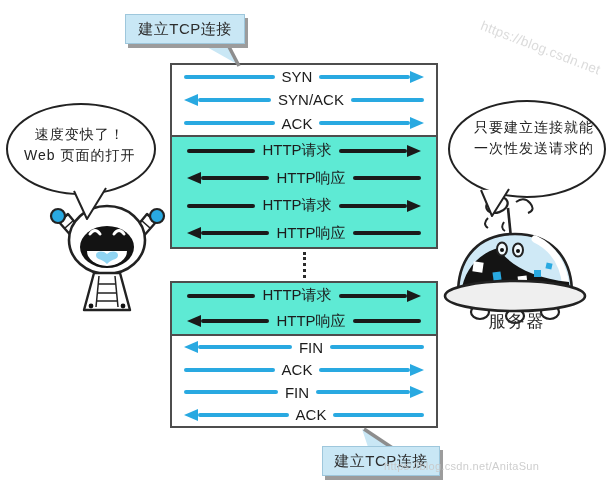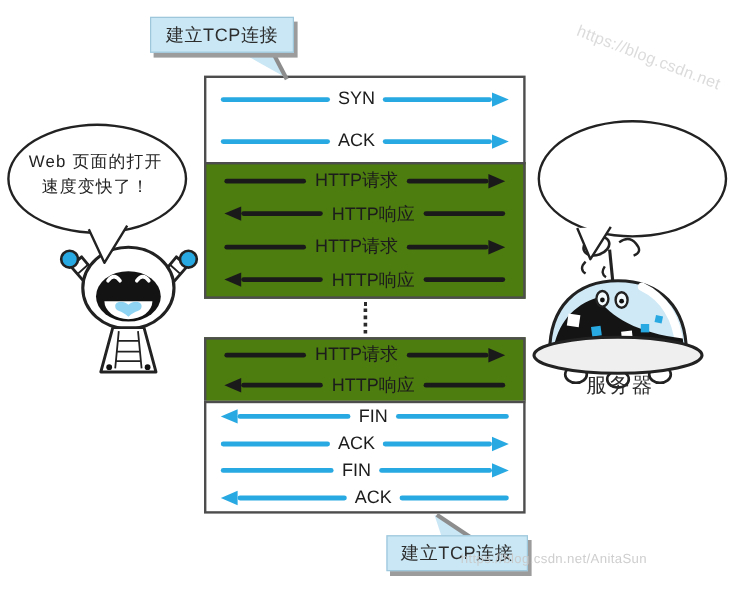--- a/index.html
+++ b/index.html
@@ -3,21 +3,21 @@
 <meta charset="utf-8">
 <style>
   html,body{margin:0;padding:0;background:#fff;}
   #stage{
     position:relative;width:611px;height:494px;background:#fff;overflow:hidden;
     font-family:"Liberation Sans","DejaVu Sans",sans-serif;color:#222;
   }
   
   .sequence{position:absolute;left:170px;top:63px;width:268px;}
   .sec{border:2px solid #4d4d4d;display:flex;flex-direction:column;box-sizing:border-box;background:#fff;}
-  .sec.blue{background:#4d7c0f;}
+  .sec.blue{background:#5eead4;}
   .sec + .sec{margin-top:-2px;}
   .row{display:flex;align-items:center;flex:1;padding:0 12px;}
   .sec.blue .row{padding:0 15px;}
   .seg{flex:1;height:4px;border-radius:2px;}
   .row .msg{margin:0 7px;font-size:15px;white-space:nowrap;color:#1c1c1c;}
   .head{width:0;height:0;border-top:6px solid transparent;border-bottom:6px solid transparent;flex:0 0 auto;}
   .head.r{border-left:14px solid;}
   .head.l{border-right:14px solid;}
   .dots{height:32px;display:flex;justify-content:center;align-items:center;}
   .dots span{border-left:3px dotted #2b2b2b;height:26px;display:block;}
@@ -53,20 +53,26 @@
 
   <div class="sequence">
     <div class="sec" style="height:74px">
         <div class="row">
           <span class="seg" style="background: rgb(41, 169, 225);"></span>
           <span class="msg">SYN</span>
           <span class="seg" style="background: rgb(41, 169, 225);"></span>
           <span class="head r" style="border-left-color: rgb(41, 169, 225);"></span>
         </div>
         <div class="row">
+          <span class="head l" style="border-right-color: rgb(41, 169, 225);"></span>
+          <span class="seg" style="background: rgb(41, 169, 225);"></span>
+          <span class="msg">SYN/ACK</span>
+          <span class="seg" style="background: rgb(41, 169, 225);"></span>
+        </div>
+        <div class="row">
           <span class="seg" style="background: rgb(41, 169, 225);"></span>
           <span class="msg">ACK</span>
           <span class="seg" style="background: rgb(41, 169, 225);"></span>
           <span class="head r" style="border-left-color: rgb(41, 169, 225);"></span>
         </div>
       </div>
     <div class="sec blue" style="height:114px">
         <div class="row">
           <span class="seg" style="background: rgb(26, 26, 26);"></span>
           <span class="msg">HTTP请求</span>
@@ -132,22 +138,22 @@
           <span class="head l" style="border-right-color: rgb(41, 169, 225);"></span>
           <span class="seg" style="background: rgb(41, 169, 225);"></span>
           <span class="msg">ACK</span>
           <span class="seg" style="background: rgb(41, 169, 225);"></span>
         </div>
       </div>
   </div>
 
   <div class="bubble" id="bubble-client"></div>
   <div class="bubble-text" id="bubble-client-text">
+    <div>速度变快了！</div>
     <div>Web 页面的打开</div>
-    <div>速度变快了！</div>
   </div>
 
   <svg style="left:35px;top:184px" width="145" height="132" viewBox="0 0 145 132">
 
     <path d="M45,62 L24,38 L33,30 L52,53 Z" fill="#fff" stroke="#222" stroke-width="2.4" stroke-linejoin="round"></path>
     <path d="M30,44 L39,36 M36,51 L45,43" stroke="#222" stroke-width="1.6"></path>
     <circle cx="23" cy="32" r="7" fill="#29a9e1" stroke="#222" stroke-width="2.2"></circle>
     <path d="M100,62 L121,38 L112,30 L93,53 Z" fill="#fff" stroke="#222" stroke-width="2.4" stroke-linejoin="round"></path>
     <path d="M115,44 L106,36 M109,51 L100,43" stroke="#222" stroke-width="1.6"></path>
     <circle cx="122" cy="32" r="7" fill="#29a9e1" stroke="#222" stroke-width="2.2"></circle>
@@ -161,20 +167,22 @@
     <path d="M72,80 C66,74 61,76 61,71 C61,67 68,66 72,70 C76,66 83,67 83,71 C83,76 78,74 72,80 Z" fill="#8fd4f2"></path>
 
     <path d="M59,89 L85,89 L95,126 L49,126 Z" fill="#fff" stroke="#222" stroke-width="2.4" stroke-linejoin="round"></path>
     <path d="M64,92 L61,123 M80,92 L83,123 M63,100 L81,100 M62,109 L82,109 M61,117 L83,117" stroke="#222" stroke-width="1.5" fill="none"></path>
     <circle cx="56" cy="122" r="2.4" fill="#111"></circle>
     <circle cx="88" cy="122" r="2.4" fill="#111"></circle>
   </svg>
 
   <div class="bubble" id="bubble-server"></div>
   <div class="bubble-text" id="bubble-server-text">
+    <div>只要建立连接就能</div>
+    <div>一次性发送请求的</div>
   </div>
 
   <svg style="left:438px;top:186px" width="154" height="150" viewBox="0 0 154 150">
 
     <path d="M74,62 L70,22" stroke="#222" stroke-width="2.6"></path>
     <ellipse cx="59" cy="19" rx="11" ry="7.5" fill="#fff" stroke="#222" stroke-width="2.2" transform="rotate(-18 59 19)"></ellipse>
     <circle cx="59" cy="19" r="2" fill="#222"></circle>
     <path d="M78,16 q8,-6 14,1 q6,7 -2,10 M50,32 q-6,6 0,10 M66,36 q-4,6 1,9" stroke="#222" stroke-width="2" fill="none"></path>
 
     <path d="M20,108 C20,70 42,48 77,48 C112,48 134,70 134,108 Z" fill="#cfe9f6" stroke="#222" stroke-width="2.6"></path>

